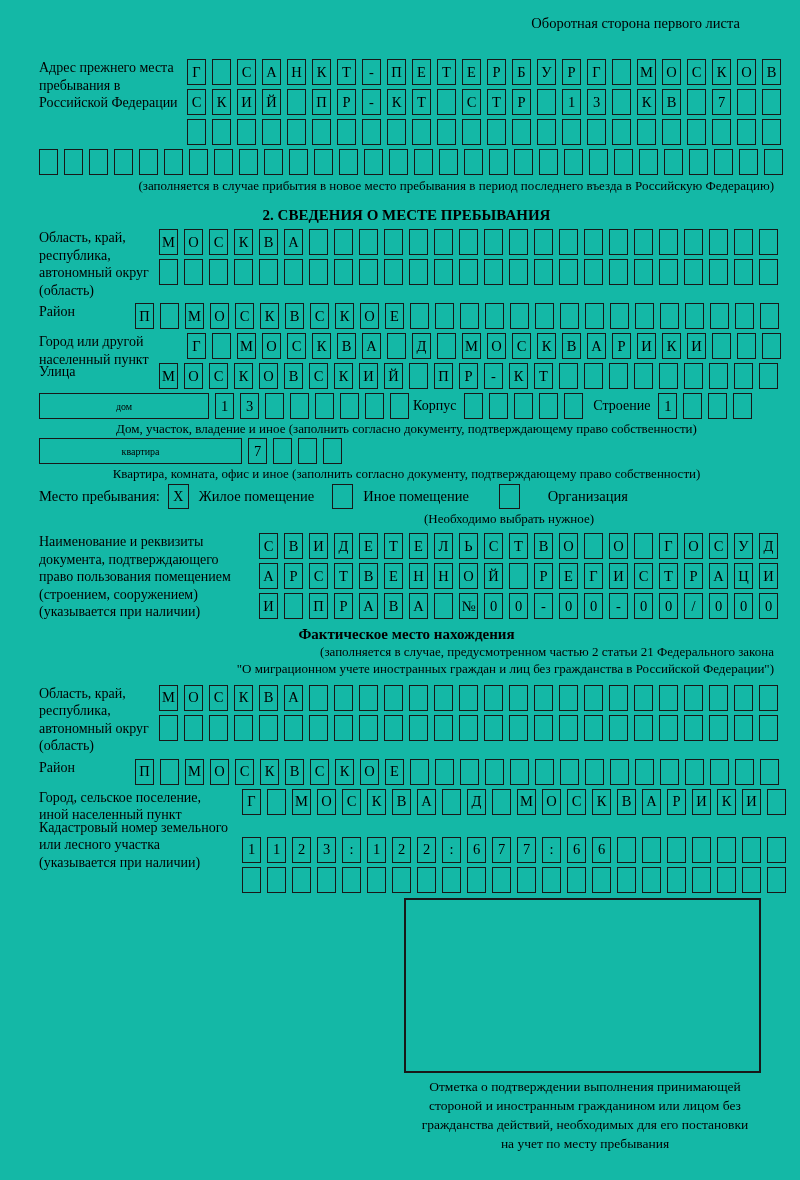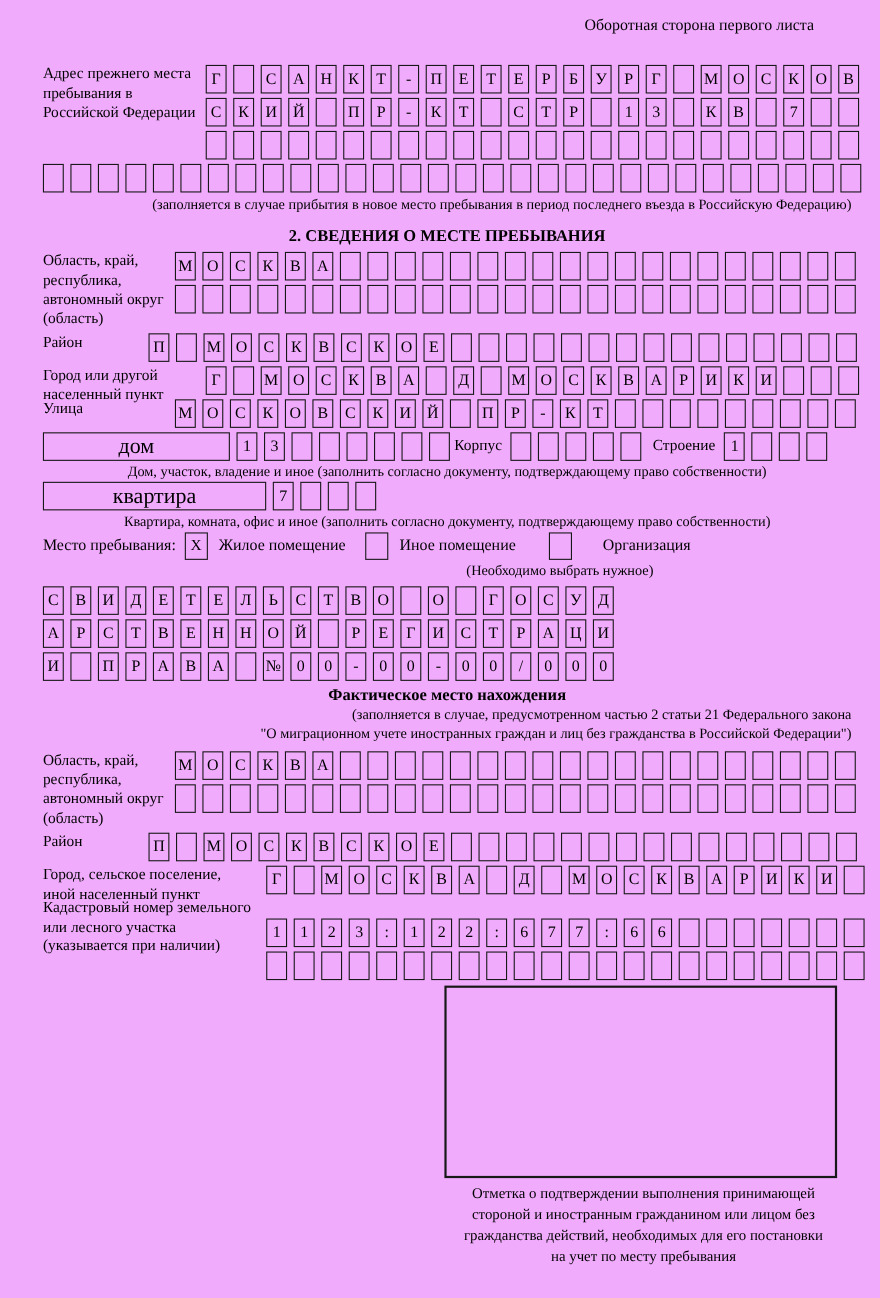--- a/index.html
+++ b/index.html
@@ -1,18 +1,18 @@
 <!DOCTYPE html>
 <html lang="ru"><head>
 <meta charset="utf-8">
 <title>Форма уведомления о прибытии — оборотная сторона</title>
 <style>
   html,body { margin:0; padding:0; background:#fff; }
   .page {
-    width:800px; height:1180px; background:#f0abfc; color:#000;
+    width:800px; height:1180px; background:#14b8a6; color:#000;
     font-family:"Liberation Serif", serif; position:relative; overflow:hidden;
   }
   .content { padding-left:39px; padding-right:26px; }
   .header-note { text-align:right; padding:15px 60px 0 0; font-size:14.5px; }
 
   .frow { display:flex; align-items:flex-start; }
   .label { font-size:14px; line-height:17.5px; box-sizing:border-box; padding-right:8px; flex:0 0 auto; }
   .w96  { width:96px; }
   .w120 { width:120px; }
   .w148 { width:148px; }
@@ -28,21 +28,21 @@
     font-size:14.5px; line-height:1;
   }
 
   .note { font-size:13px; line-height:17px;text-align:center; }
   .center { text-align:right; }
   .section-title { text-align:center; font-weight:bold; font-size:15px; line-height:18px; margin-top:12px; }
   .subtitle { text-align:center; font-weight:bold; font-size:15px; line-height:18px; margin-top:4px; }
 
   .named-box {
     box-sizing:border-box; border:1.7px solid #181818; height:26px;
-    display:flex; align-items:center; justify-content:center; font-size:20px; flex:0 0 auto;
+    display:flex; align-items:center; justify-content:center; font-size:10px; flex:0 0 auto;
   }
   .dom { width:170px; }
   .kvartira { width:203px; }
   .inline-label { font-size:14px; line-height:26px; flex:0 0 auto; }
 
   .checkbox {
     box-sizing:border-box; border:1.7px solid #181818; width:21px; height:25px;
     display:flex; align-items:center; justify-content:center; font-size:14px; flex:0 0 auto;
   }
   .stay-row { align-items:center; font-size:14.5px; margin-top:2px; }
@@ -391,20 +391,21 @@
       <div class="checkbox" style="margin-left:8px;">X</div>
       <span style="margin-left:10px;">Жилое помещение</span>
       <div class="checkbox" style="margin-left:18px;"></div>
       <span style="margin-left:10px;">Иное помещение</span>
       <div class="checkbox" style="margin-left:30px;"></div>
       <span style="margin-left:28px;">Организация</span>
     </div>
     <div class="note choose-note">(Необходимо выбрать нужное)</div>
 
     <div class="frow m-doc">
+      <div class="label w220">Наименование и реквизиты документа, подтверждающего право пользования помещением (строением, сооружением) (указывается при наличии)</div>
       <div class="cellrows">
         <div class="cells">
             <div class="cell">С</div>
             <div class="cell">В</div>
             <div class="cell">И</div>
             <div class="cell">Д</div>
             <div class="cell">Е</div>
             <div class="cell">Т</div>
             <div class="cell">Е</div>
             <div class="cell">Л</div>

